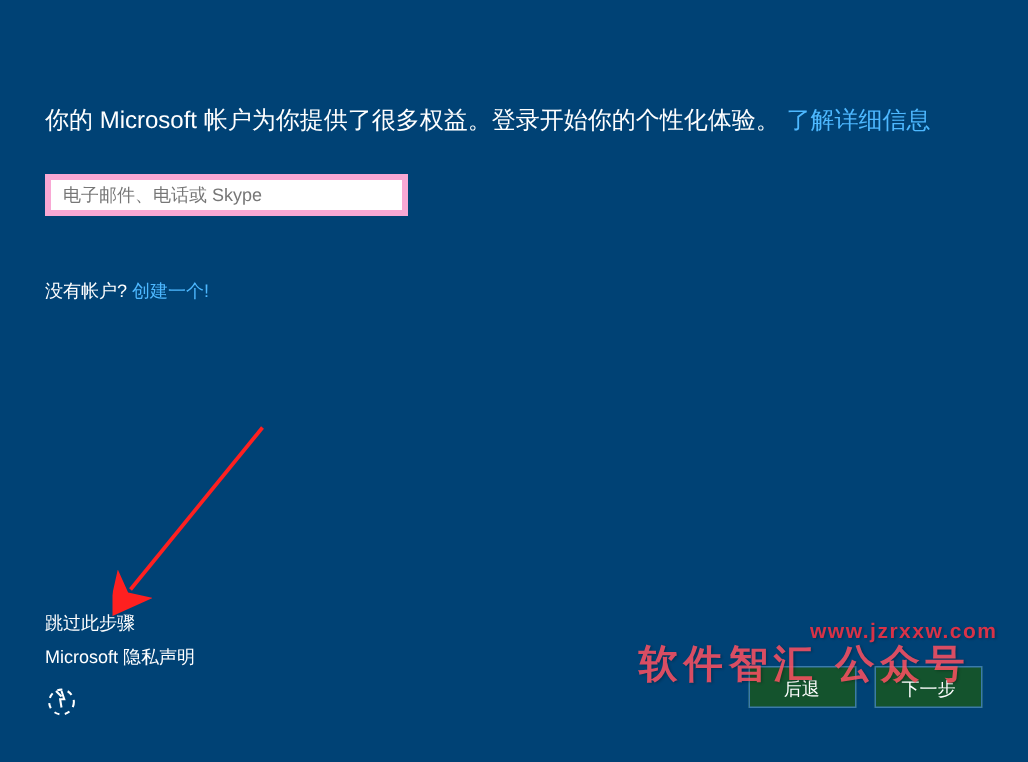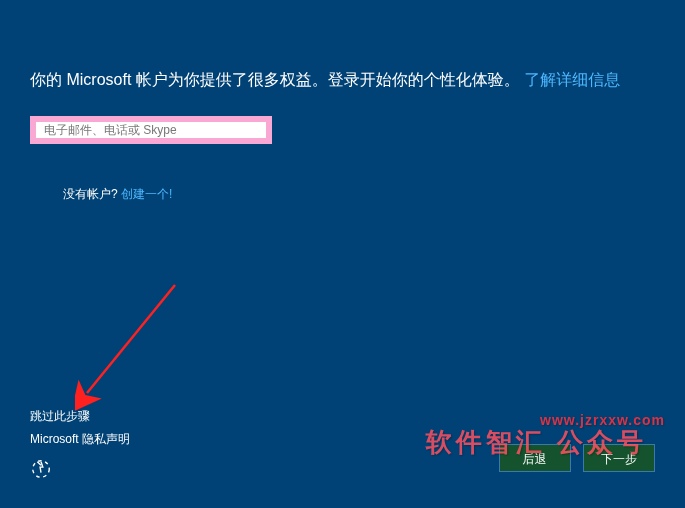--- a/index.html
+++ b/index.html
@@ -31,35 +31,34 @@
       margin-bottom: 25px;
     }
     .link {
       color: #4db8ff;
       cursor: pointer;
       text-decoration: none;
     }
     .input-field {
       width: 242px;
       height: 28px;
-      border: 6px solid #f9a8d4;
+      border: 4px solid #f9a8d4;
       background: #ffffff;
       padding: 0 8px;
       font-size: 12px;
       color: #333;
       outline: none;
       display: block;
     }
     .input-field::placeholder {
       color: #777;
     }
     .no-account {
       margin-top: 42px;
       font-size: 12px;
-      margin-left: 33px;
     }
     .bottom-area {
       position: absolute;
       bottom: 24px;
       left: 30px;
       right: 30px;
     }
     .skip-link {
       font-size: 12px;
       display: block;

